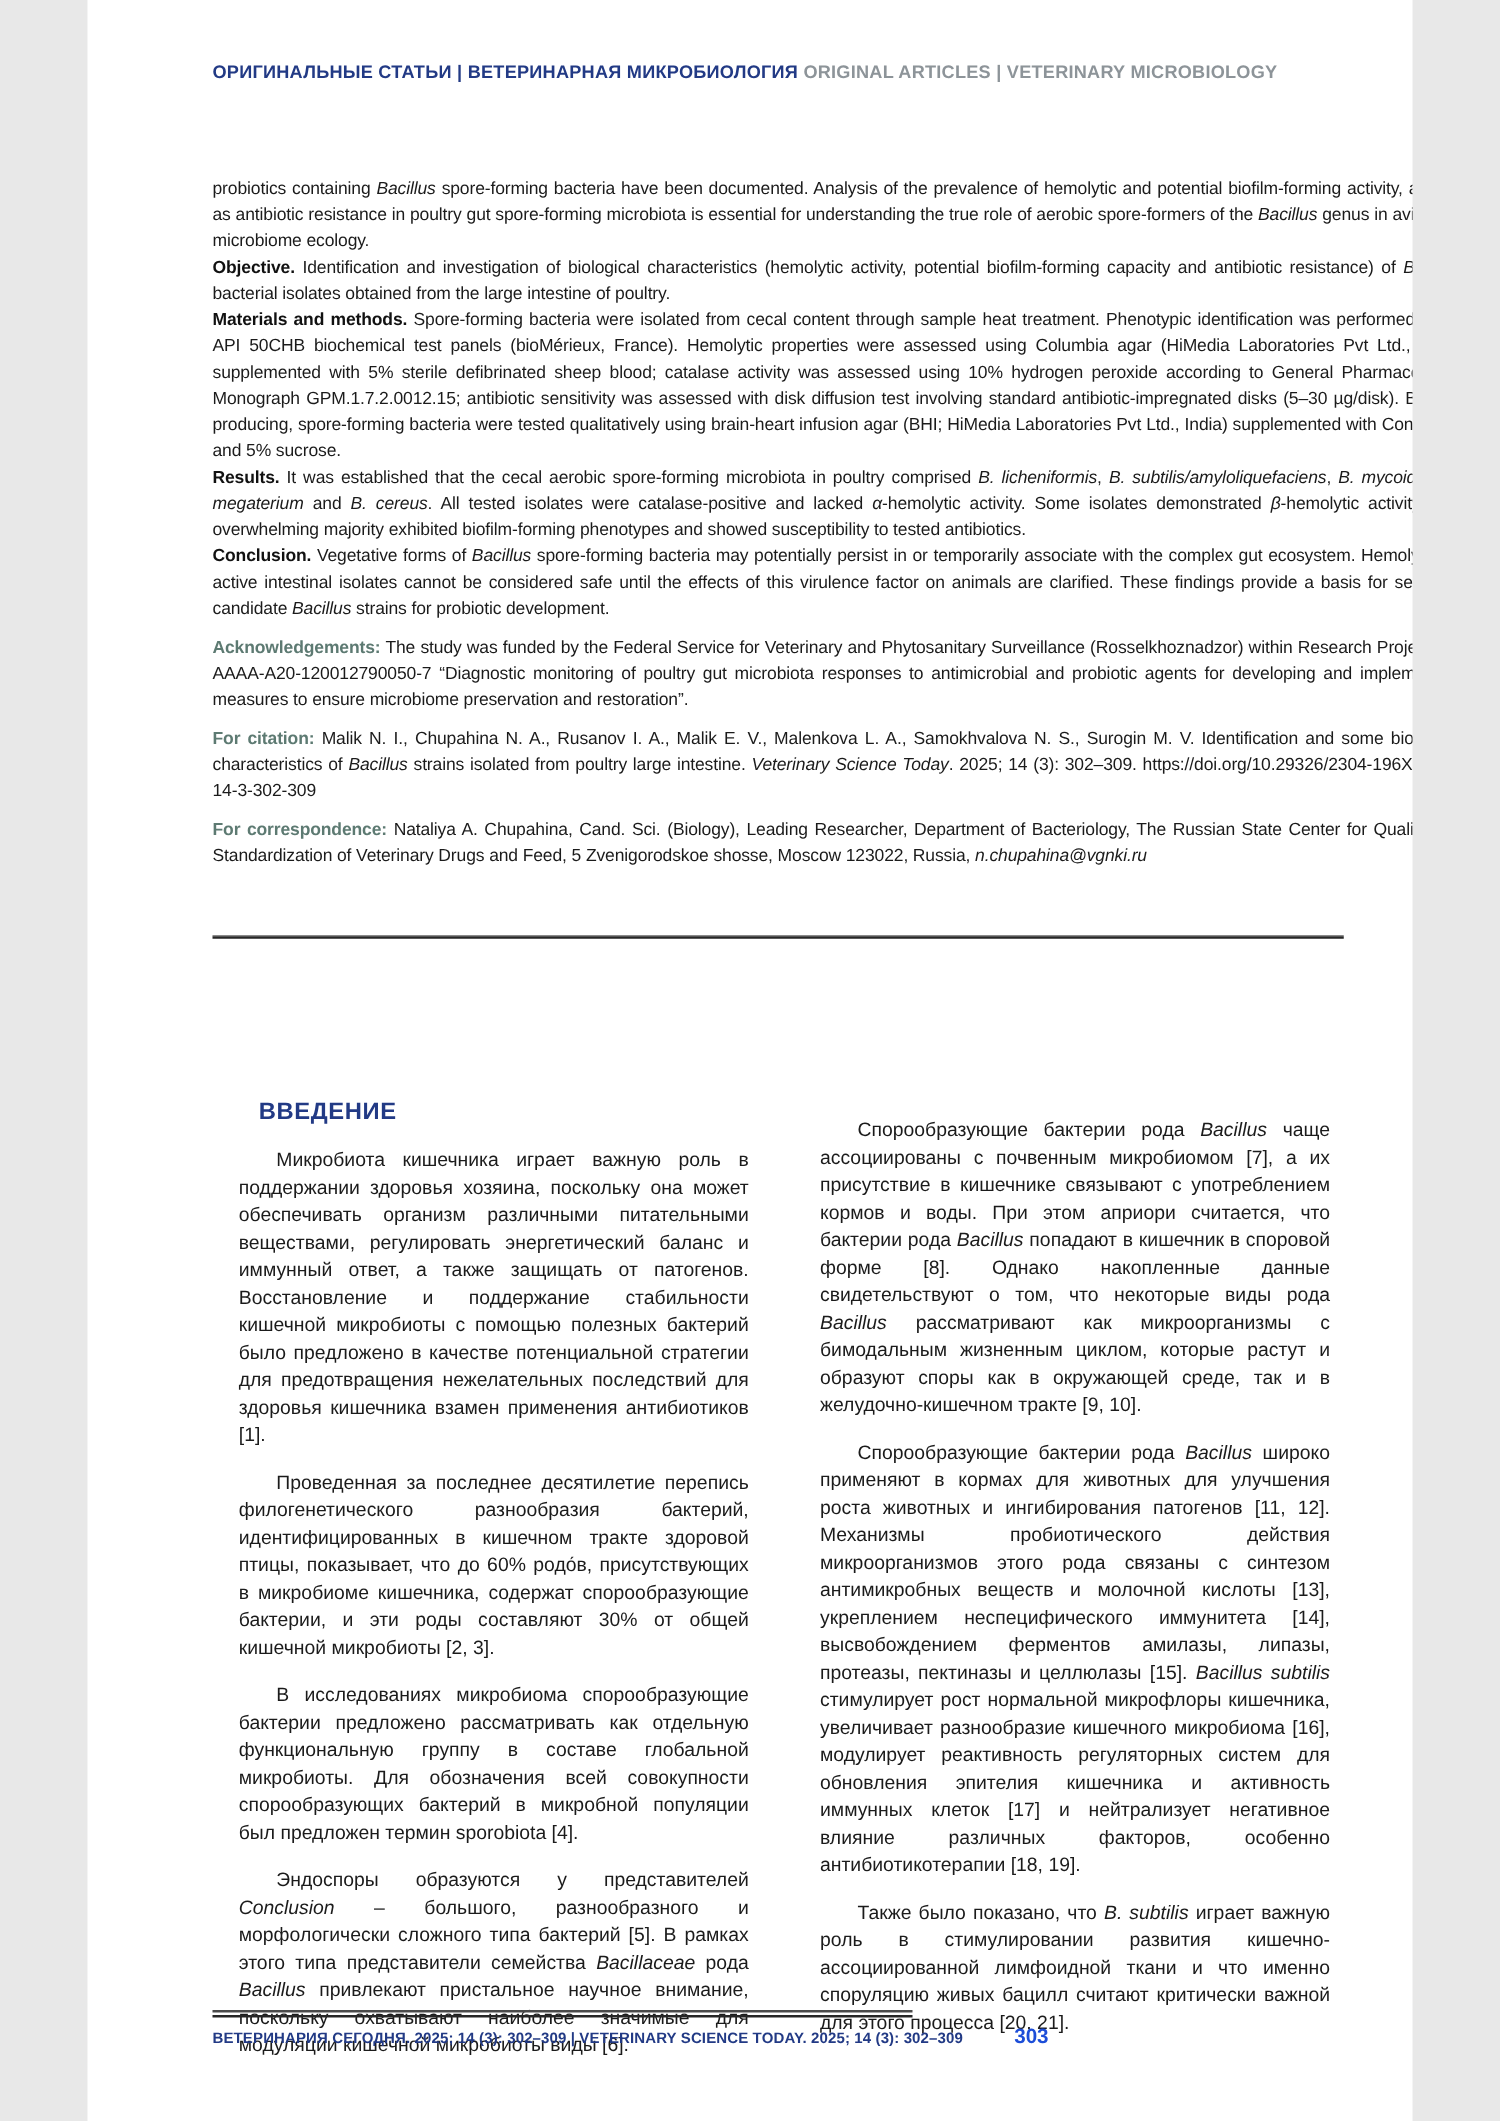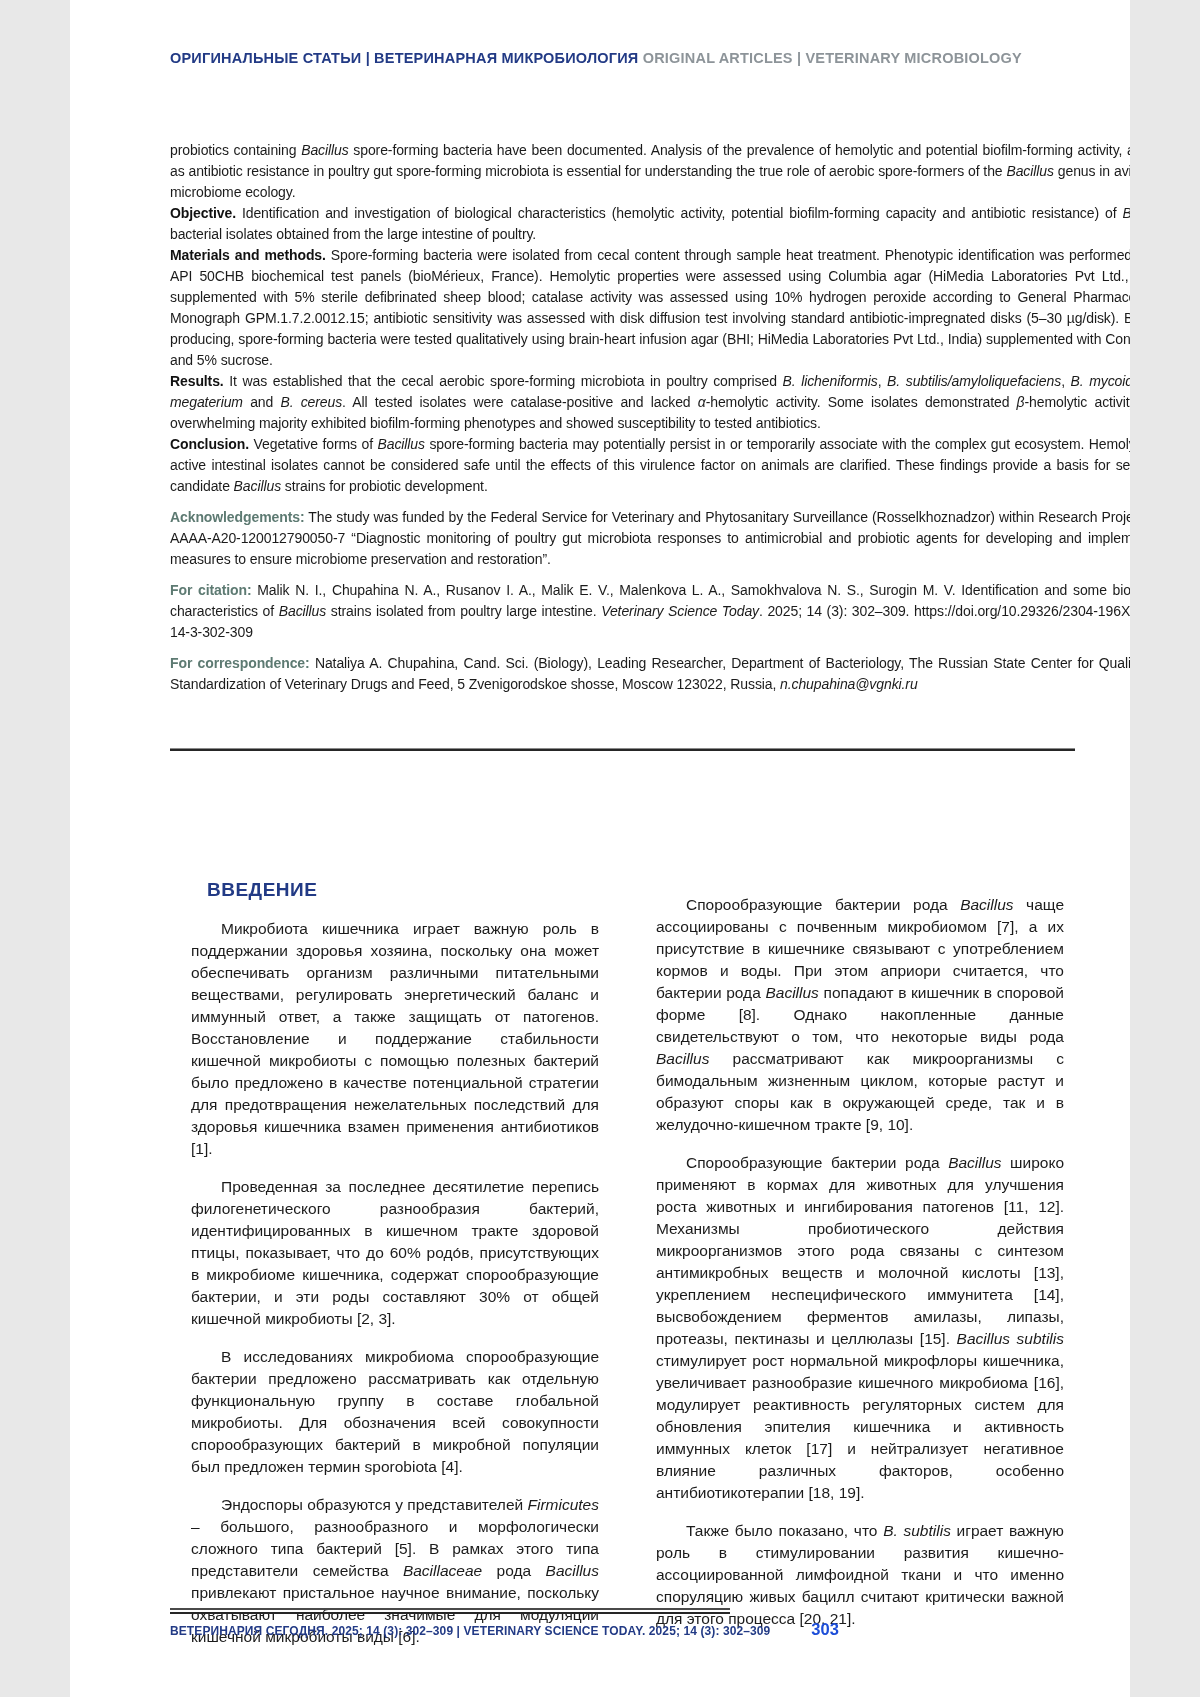--- a/index.html
+++ b/index.html
@@ -89,21 +89,21 @@
   </section>
 
   <div class="rule-mid"></div>
 
   <section class="intro">
     <div class="col">
       <h2>ВВЕДЕНИЕ</h2>
       <p>Микробиота кишечника играет важную роль в поддержании здоровья хозяина, поскольку она может обеспечивать организм различными питательными веществами, регулировать энергетический баланс и иммунный ответ, а также защищать от патогенов. Восстановление и поддержание стабильности кишечной микробиоты с помощью полезных бактерий было предложено в качестве потенциальной стратегии для предотвращения нежелательных последствий для здоровья кишечника взамен применения антибиотиков [1].</p>
       <p>Проведенная за последнее десятилетие перепись филогенетического разнообразия бактерий, идентифицированных в кишечном тракте здоровой птицы, показывает, что до 60% родо́в, присутствующих в микробиоме кишечника, содержат спорообразующие бактерии, и эти роды составляют 30% от общей кишечной микробиоты [2, 3].</p>
       <p>В исследованиях микробиома спорообразующие бактерии предложено рассматривать как отдельную функциональную группу в составе глобальной микробиоты. Для обозначения всей совокупности спорообразующих бактерий в микробной популяции был предложен термин sporobiota [4].</p>
-      <p>Эндоспоры образуются у представителей <i>Firmicutes</i> – большого, разнообразного и морфологически сложного типа бактерий [5]. В рамках этого типа представители семейства <i>Bacillaceae</i> рода <i>Bacillus</i> привлекают пристальное научное внимание, поскольку охватывают наиболее значимые для модуляции кишечной микробиоты виды [6].</p>
+      <p>Эндоспоры образуются у представителей <i>Conclusion</i> – большого, разнообразного и морфологически сложного типа бактерий [5]. В рамках этого типа представители семейства <i>Bacillaceae</i> рода <i>Bacillus</i> привлекают пристальное научное внимание, поскольку охватывают наиболее значимые для модуляции кишечной микробиоты виды [6].</p>
     </div>
     <div class="col">
       <p>Спорообразующие бактерии рода <i>Bacillus</i> чаще ассоциированы с почвенным микробиомом [7], а их присутствие в кишечнике связывают с употреблением кормов и воды. При этом априори считается, что бактерии рода <i>Bacillus</i> попадают в кишечник в споровой форме [8]. Однако накопленные данные свидетельствуют о том, что некоторые виды рода <i>Bacillus</i> рассматривают как микроорганизмы с бимодальным жизненным циклом, которые растут и образуют споры как в окружающей среде, так и в желудочно-кишечном тракте [9, 10].</p>
       <p>Спорообразующие бактерии рода <i>Bacillus</i> широко применяют в кормах для животных для улучшения роста животных и ингибирования патогенов [11, 12]. Механизмы пробиотического действия микроорганизмов этого рода связаны с синтезом антимикробных веществ и молочной кислоты [13], укреплением неспецифического иммунитета [14], высвобождением ферментов амилазы, липазы, протеазы, пектиназы и целлюлазы [15]. <i>Bacillus subtilis</i> стимулирует рост нормальной микрофлоры кишечника, увеличивает разнообразие кишечного микробиома [16], модулирует реактивность регуляторных систем для обновления эпителия кишечника и активность иммунных клеток [17] и нейтрализует негативное влияние различных факторов, особенно антибиотикотерапии [18, 19].</p>
       <p>Также было показано, что <i>B. subtilis</i> играет важную роль в стимулировании развития кишечно-ассоциированной лимфоидной ткани и что именно споруляцию живых бацилл считают критически важной для этого процесса [20, 21].</p>
     </div>
   </section>
 
   <div class="rule-foot"></div>
   <footer class="footer-line">

